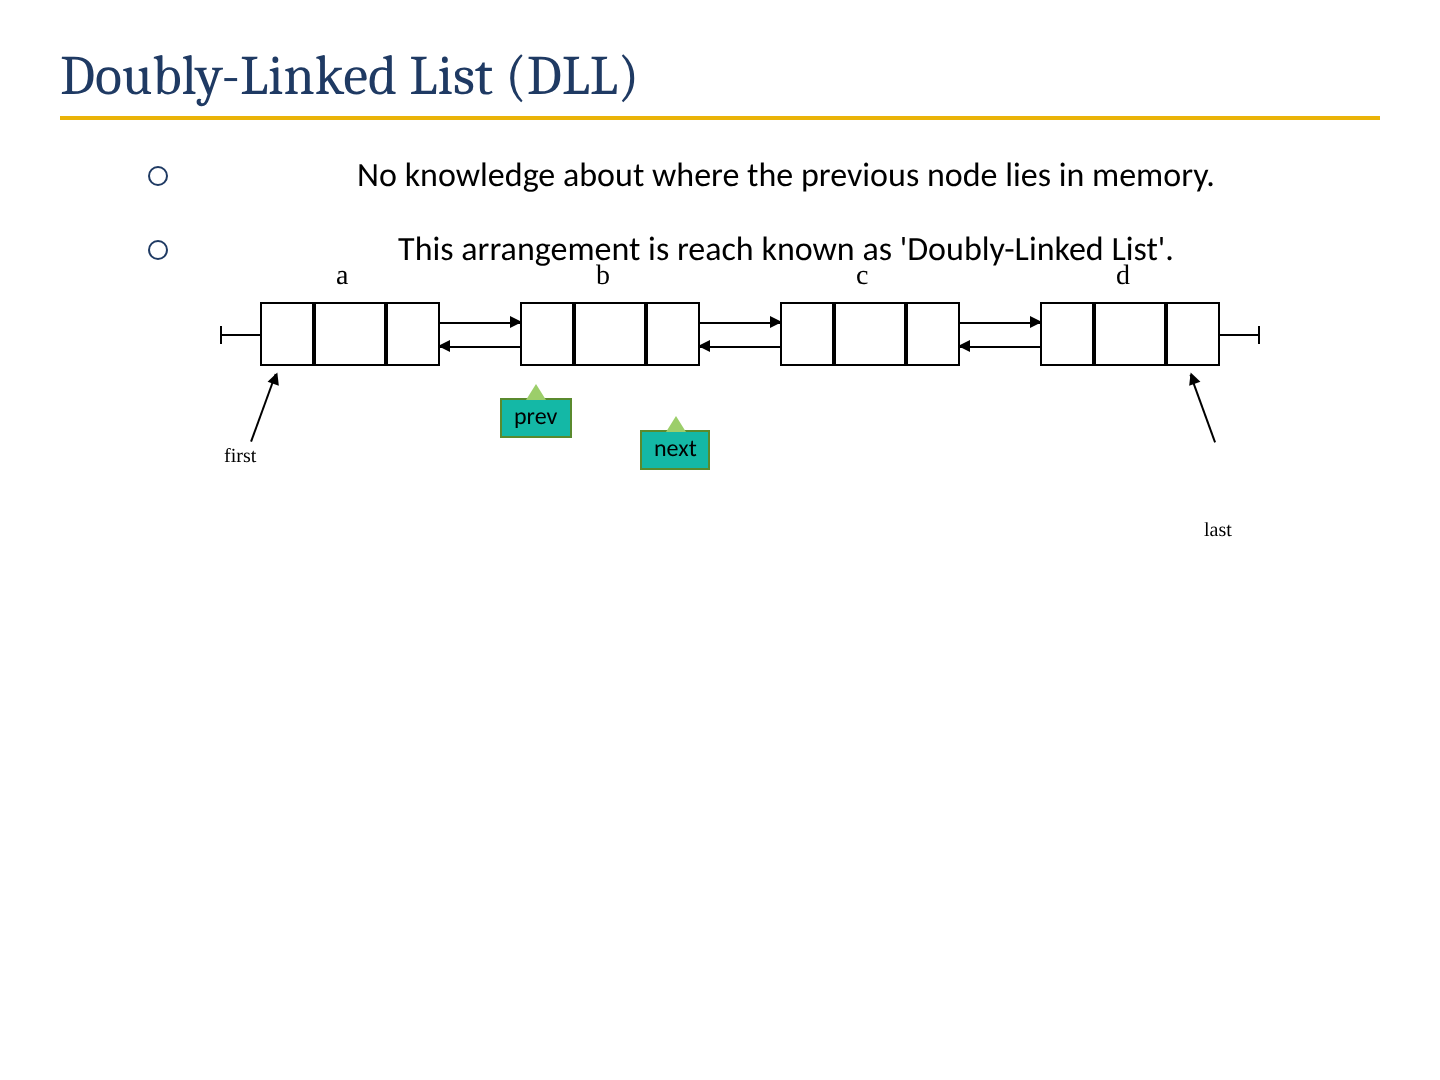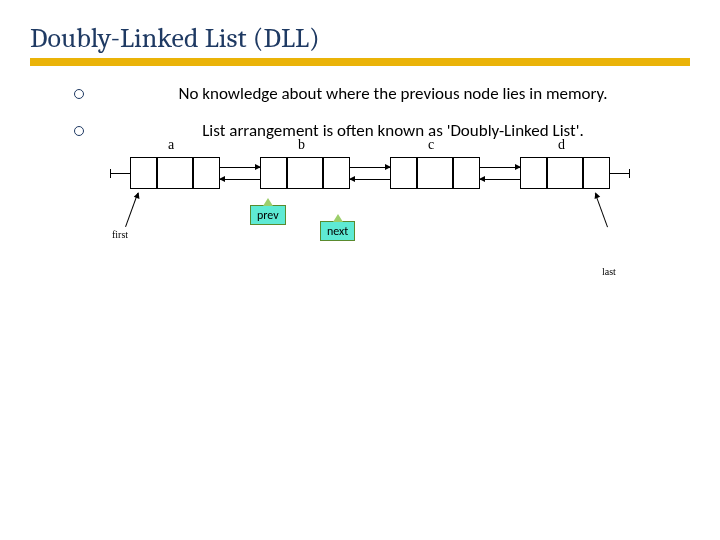--- a/index.html
+++ b/index.html
@@ -13,21 +13,21 @@
     overflow: hidden;
   }
   .slide {
     padding: 22px 30px 0 30px;
   }
   .title {
     font-family: Cambria, Georgia, serif;
     font-size: 28px;
     color: #1f3a63;
     font-weight: 400;
-    border-bottom: 8px solid #eab308;
+    border-bottom: 2px solid #eab308;
     padding-bottom: 4px;
     margin-bottom: 18px;
   }
   .lvl1 {
     display: flex;
     margin-bottom: 6px;
   }
   .lvl1 .bullet {
     width: 12px; height: 12px;
     background: #1f3a63;
@@ -124,21 +124,21 @@
     position:absolute; right:0; top:-4px;
     width:1px; height:9px; background:#000;
   }
   .ptrlabel {
     position: absolute;
     font-size: 10px;
     font-family: "Times New Roman", serif;
   }
   .callout {
     position: absolute;
-    background: #5eead4;
+    background: #14b8a6;
     border: 1px solid #5a8a2e;
     font-size: 12px;
     padding: 2px 6px;
     font-family: Calibri, Arial, sans-serif;
   }
   .callout::before {
     content:"";
     position:absolute;
     top:-8px; left:12px;
     border-left:5px solid transparent;
@@ -167,21 +167,21 @@
   <div class="lvl2-block">
     <div class="lvl2">
       <div class="bullet"></div>
       <div class="txt">No knowledge about where the previous node lies in memory.</div>
     </div>
   </div>
 
   <div class="lvl2-block" style="margin-bottom:4px;">
     <div class="lvl2">
       <div class="bullet"></div>
-      <div class="txt">List arrangement is often known as 'Doubly-Linked List'.</div>
+      <div class="txt">This arrangement is reach known as 'Doubly-Linked List'.</div>
     </div>
   </div>
 
   <div class="diagram">
 
     <div class="node" style="left:20px;">
       <div class="cell"></div>
         <div class="cell mid"></div>
         <div class="cell"></div>
     </div>

